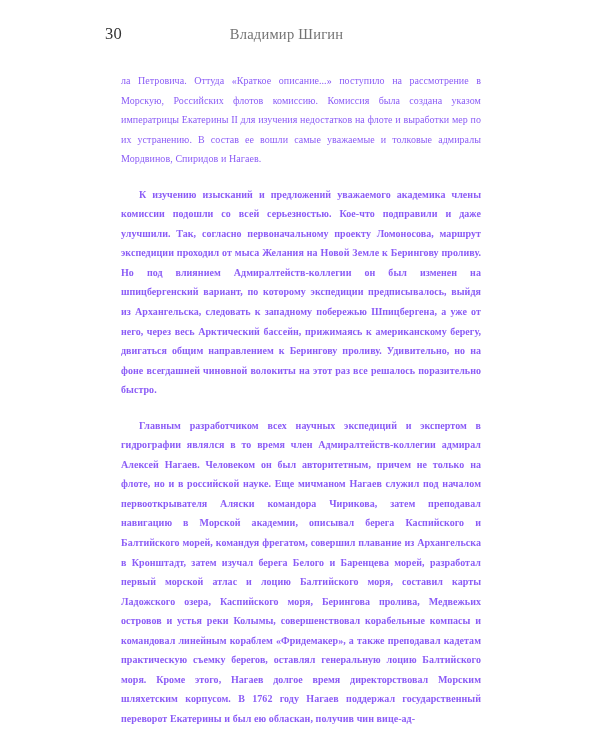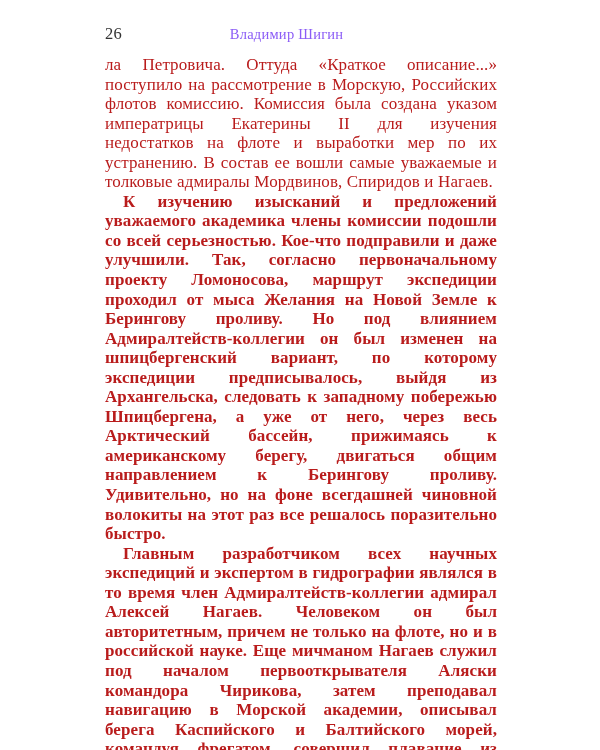--- a/index.html
+++ b/index.html
@@ -32,55 +32,55 @@
   .folio {
     font-size: 16.5px;
     color: #333333;
     letter-spacing: 0.3px;
     flex: 0 0 auto;
   }
   .head-title {
     flex: 1 1 auto;
     text-align: center;
     font-size: 14.5px;
-    color: #8b5cf6;
+    color: #737373;
     letter-spacing: 0.25px;
     padding-right: 46px;
   }
 
   
   .text-block {
     position: absolute;
     left: 105px;
     top: 55px;
     width: 392px;
   }
   .para {
-    margin: 0;
-    font-size: 17px;
+    margin: 16px;
+    font-size: 10px;
     line-height: 19.55px;
     text-align: justify;
     text-align-last: left;
-    color: #b91c1c;
+    color: #8b5cf6;
     letter-spacing: 0.005em;
     word-spacing: 0.01em;
     hyphens: manual;
   }
   .para.indent {
     text-indent: 18px;
     font-weight: bold;
   }
 </style>
 </head>
 <body>
 
 <div class="page" style="background: rgb(255, 255, 255); color: rgb(45, 45, 45);">
 
   <div class="running-head">
-    <span class="folio">26</span>
+    <span class="folio">30</span>
     <span class="head-title">Владимир Шигин</span>
   </div>
 
   <div class="text-block">
     <p class="para">ла Петровича. Оттуда «Краткое описание...» поступило на рассмотрение в Морскую, Российских флотов комиссию. Комиссия была создана указом императрицы Екатерины II для изучения недостатков на флоте и выработки мер по их устранению. В состав ее вошли самые уважаемые и толковые адмиралы Мордвинов, Спиридов и Нагаев.</p>
     <p class="para indent">К изучению изысканий и предложений уважаемого академика члены комиссии подошли со всей серьезностью. Кое-что подправили и даже улучшили. Так, согласно первоначальному проекту Ломоносова, маршрут экспедиции проходил от мыса Желания на Новой Земле к Берингову проливу. Но под влиянием Адмиралтейств-коллегии он был изменен на шпицбергенский вариант, по которому экспедиции предписывалось, выйдя из Архангельска, следовать к западному побережью Шпицбергена, а уже от него, через весь Арктический бассейн, прижимаясь к американскому берегу, двигаться общим направлением к Берингову проливу. Удивительно, но на фоне всегдашней чиновной волокиты на этот раз все решалось поразительно быстро.</p>
     <p class="para indent">Главным разработчиком всех научных экспедиций и экспертом в гидрографии являлся в то время член Адмиралтейств-коллегии адмирал Алексей Нагаев. Человеком он был авторитетным, причем не только на флоте, но и в российской науке. Еще мичманом Нагаев служил под началом первооткрывателя Аляски командора Чирикова, затем преподавал навигацию в Морской академии, описывал берега Каспийского и Балтийского морей, командуя фрегатом, совершил плавание из Архангельска в Кронштадт, затем изучал берега Белого и Баренцева морей, разработал первый морской атлас и лоцию Балтийского моря, составил карты Ладожского озера, Каспийского моря, Берингова пролива, Медвежьих островов и устья реки Колымы, совершенствовал корабельные компасы и командовал линейным кораблем «Фридемакер», а также преподавал кадетам практическую съемку берегов, оставлял генеральную лоцию Балтийского моря. Кроме этого, Нагаев долгое время директорствовал Морским шляхетским корпусом. В 1762 году Нагаев поддержал государственный переворот Екатерины и был ею обласкан, получив чин вице-ад-</p>
   </div>
 
 </div>

